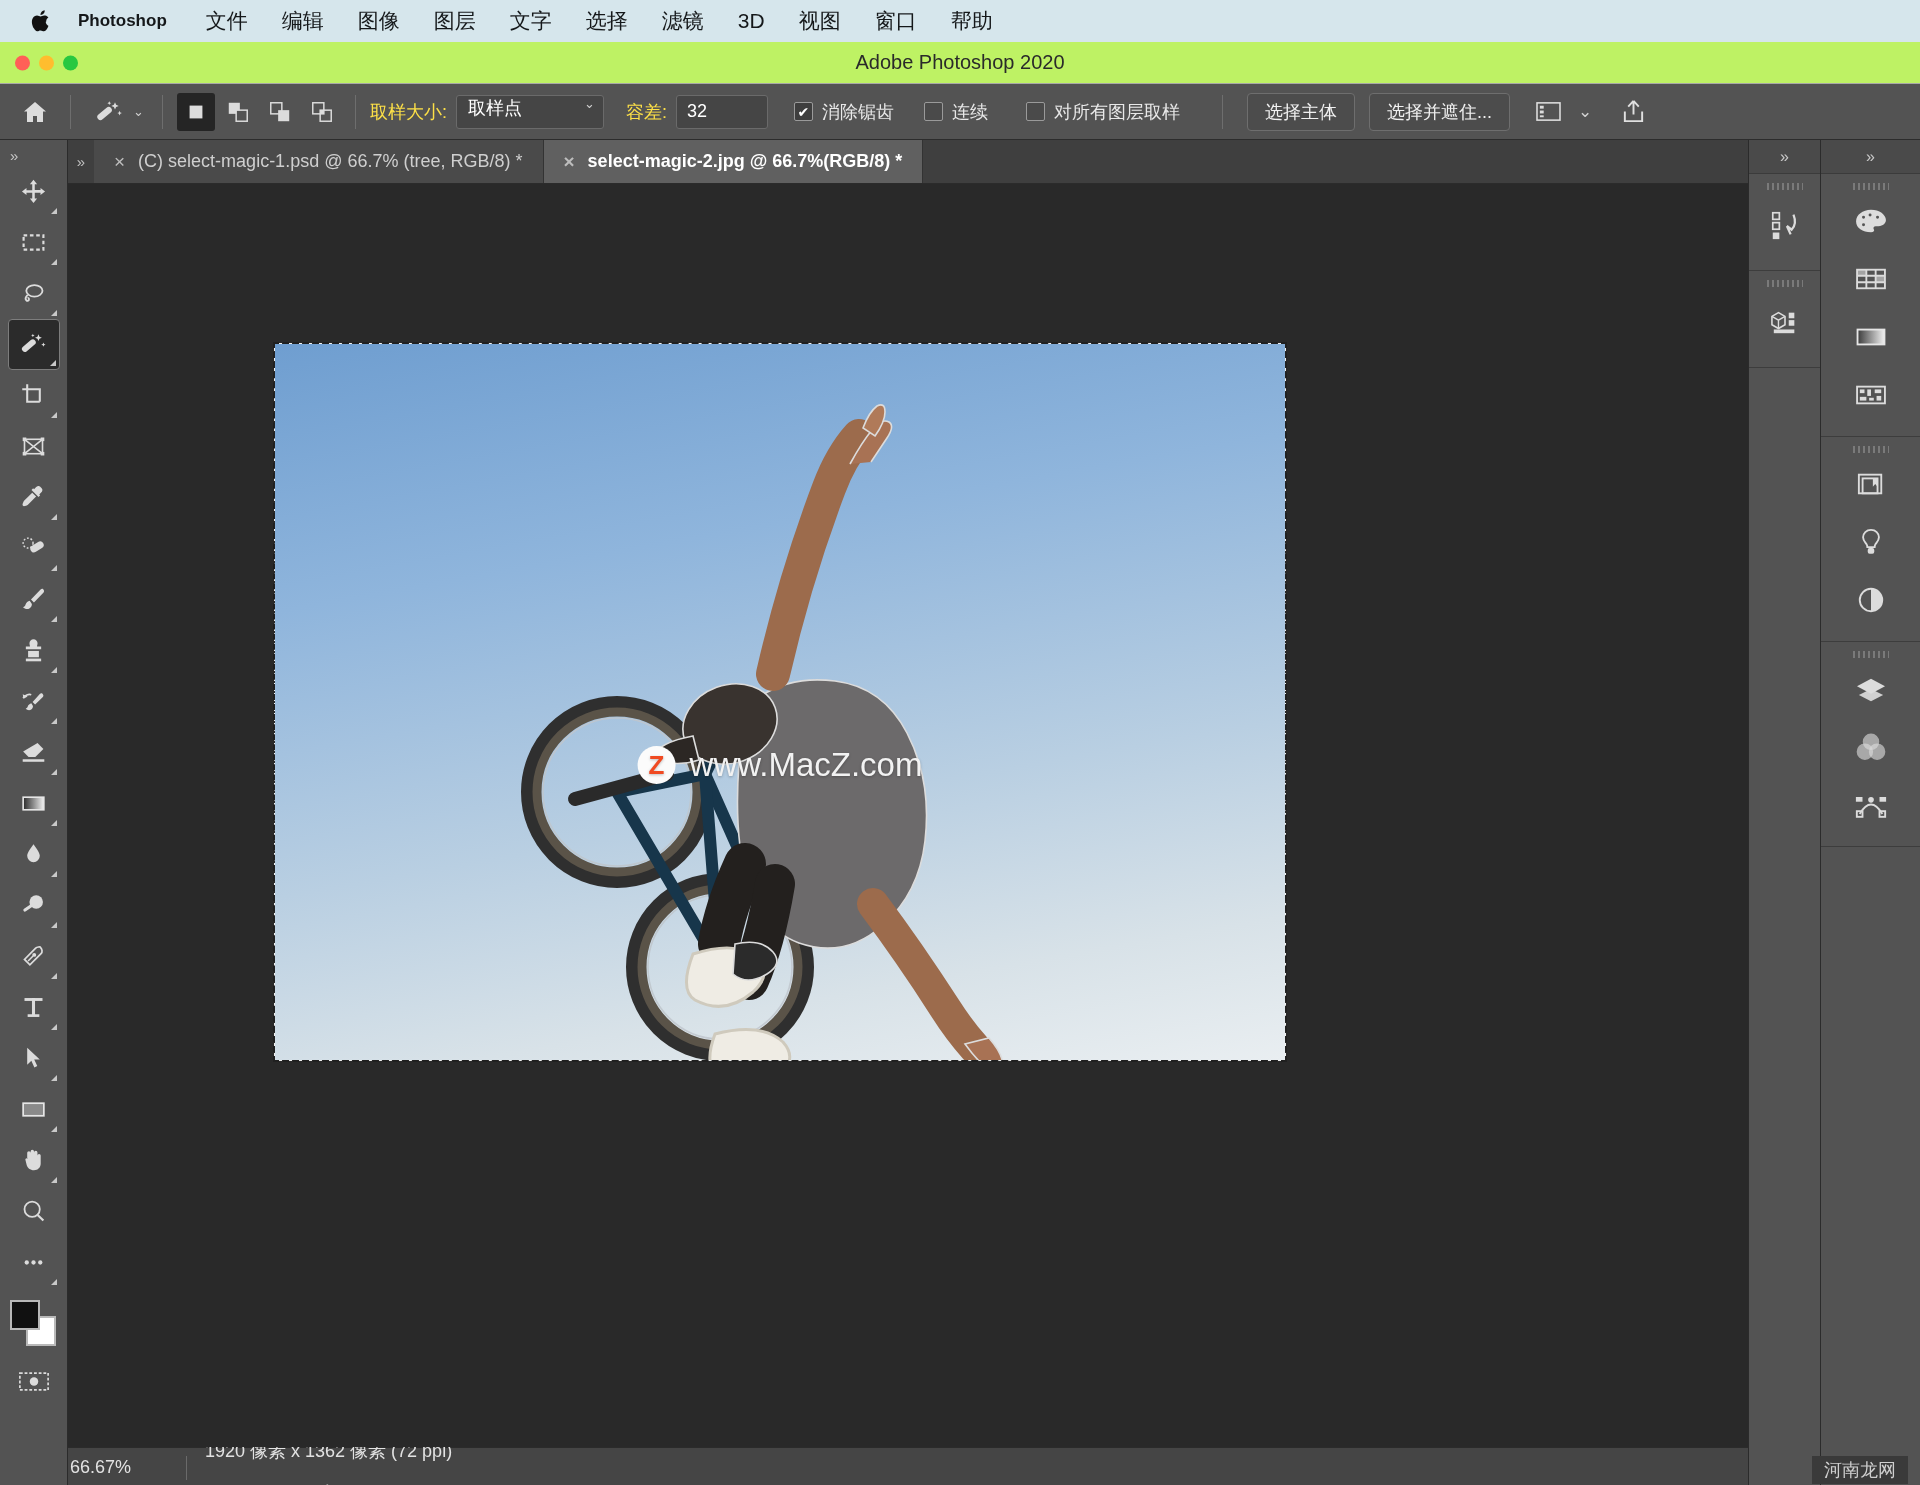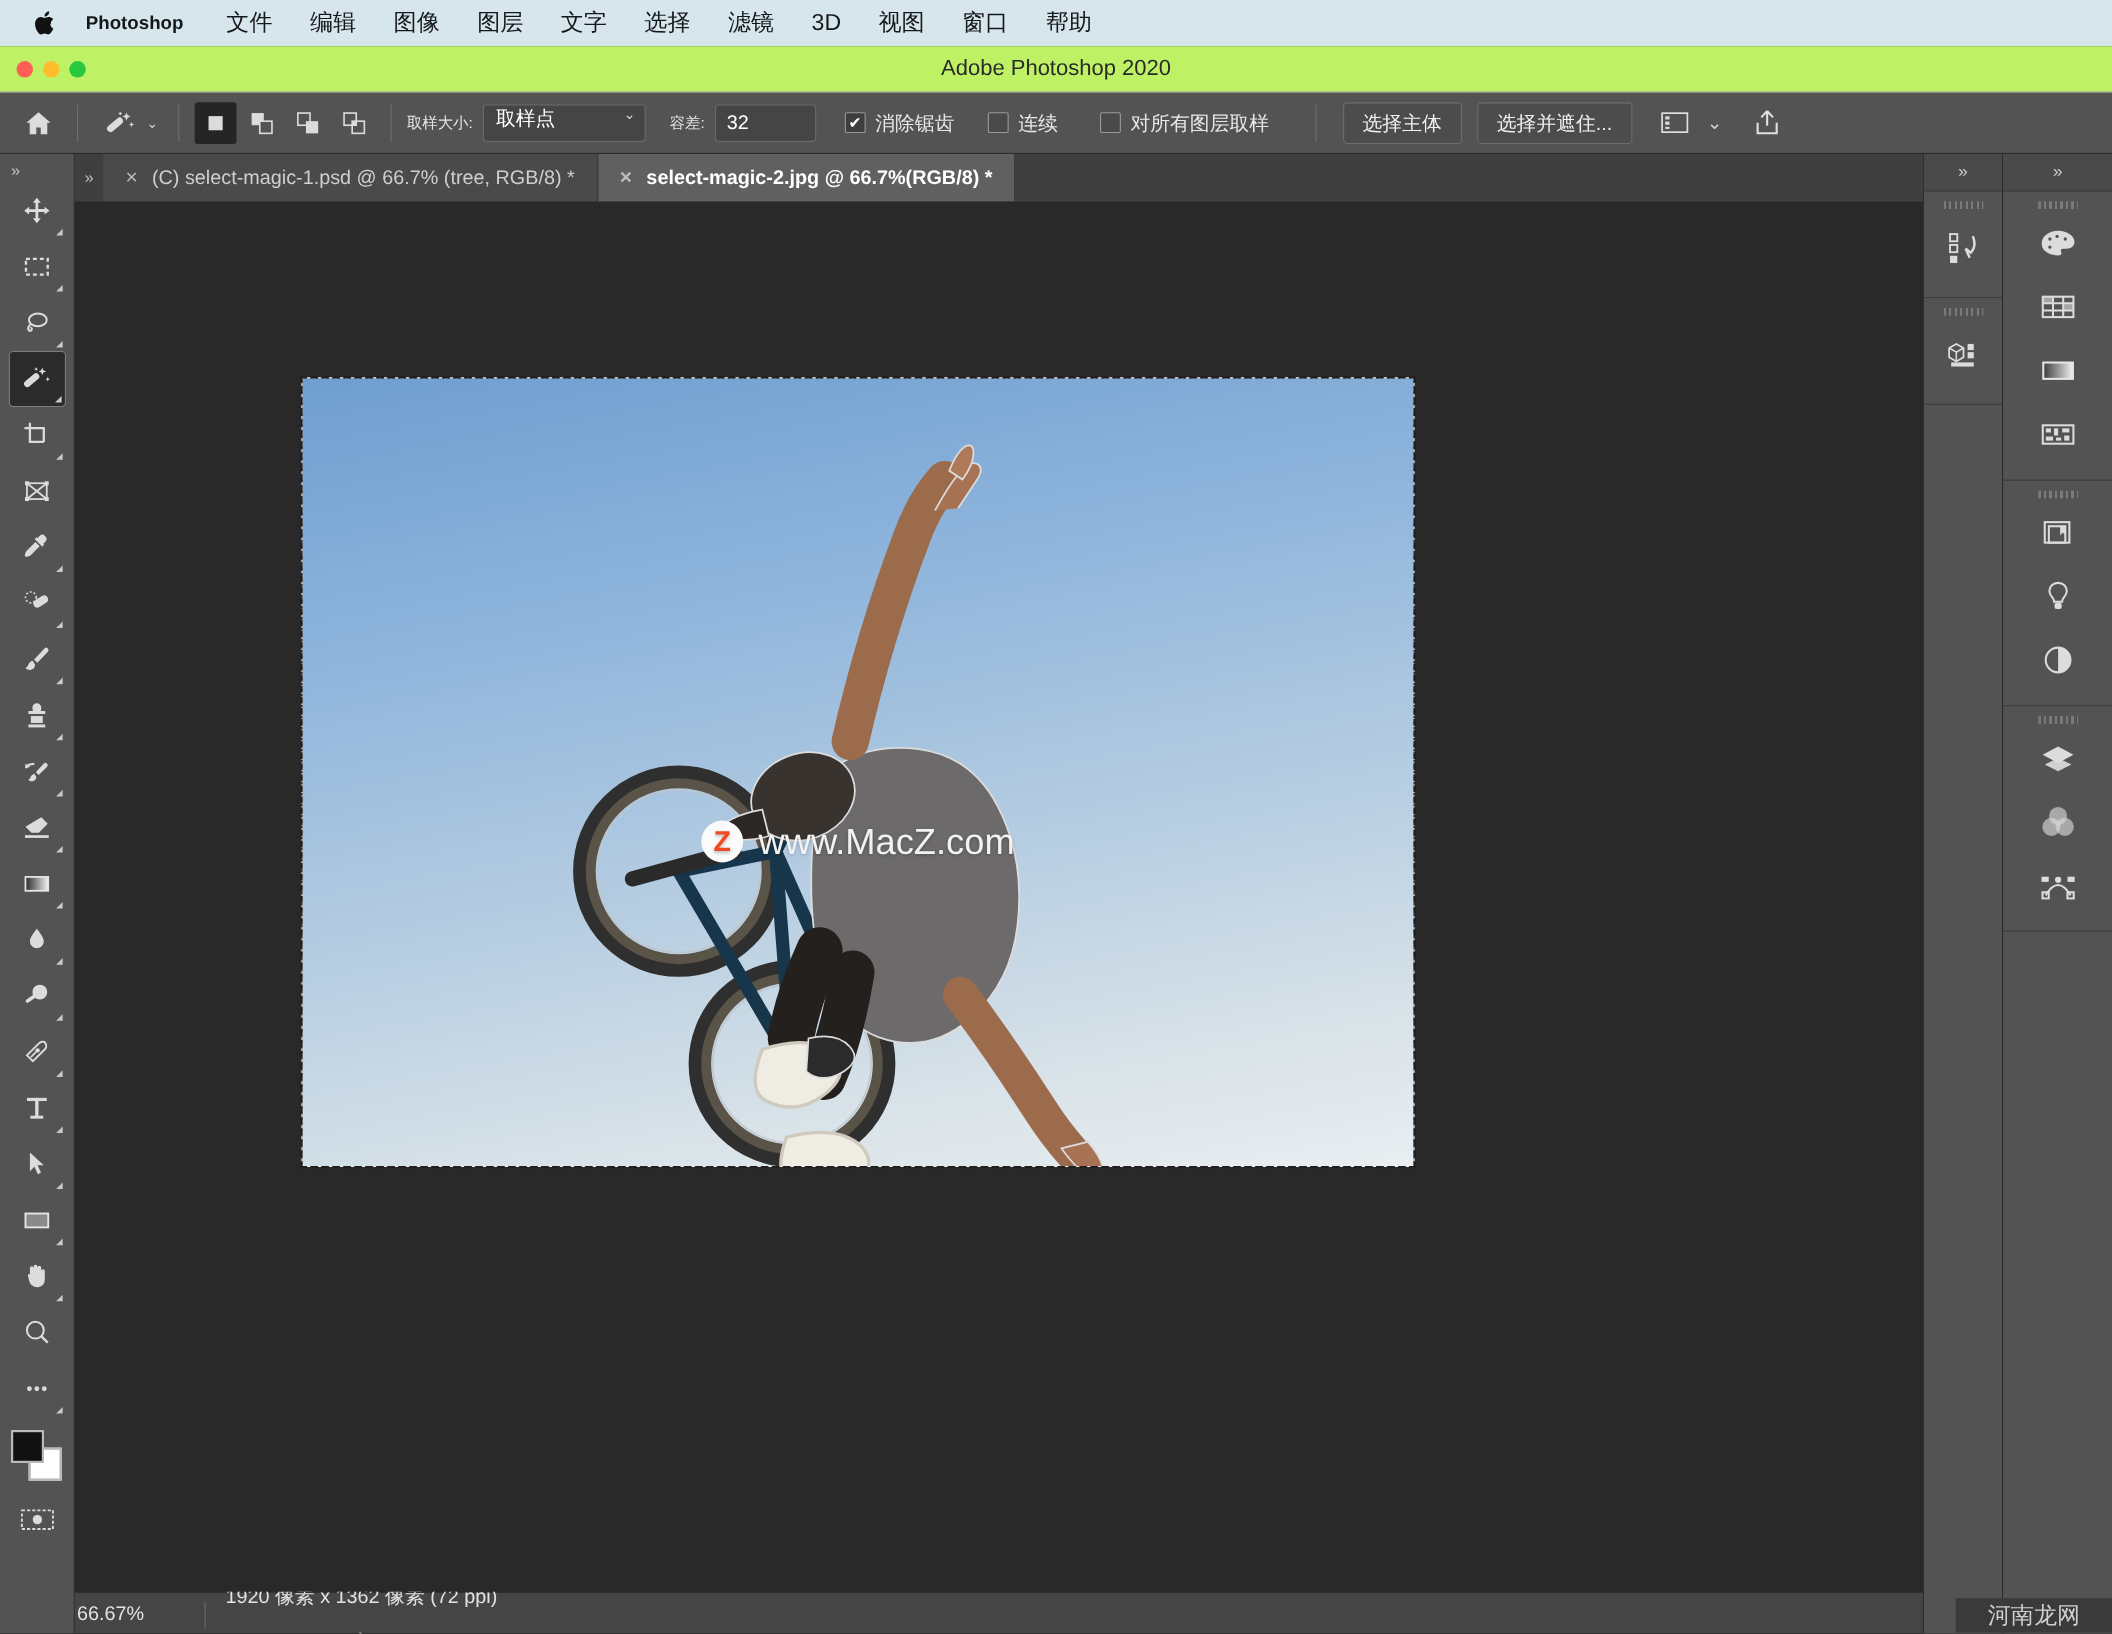--- a/index.html
+++ b/index.html
@@ -58,21 +58,21 @@
     display: flex; align-items: center; gap: 4px; height: 42px; padding: 0 4px;
   }
   .tool-icon-box { width: 40px; height: 40px; display: flex; align-items: center; justify-content: center; }
   .chev { font-size: 13px; color: #d0d0d0; }
   .sel-modes { display: flex; align-items: center; gap: 4px; }
   .sel-mode {
     width: 38px; height: 38px; display: flex; align-items: center; justify-content: center;
     border-radius: 3px; cursor: pointer;
   }
   .sel-mode.active { background: #252525; }
-  .ob-label { font-size: 14px; color: #e5e5e5; margin-right: 9px; white-space: nowrap; }
+  .ob-label { font-size: 18px; color: #fde047; margin-right: 9px; white-space: nowrap; }
   .ob-select {
     background: #454545; border: 1px solid #6a6a6a; border-radius: 3px;
     height: 34px; min-width: 148px; display: flex; align-items: flex-start;
     padding: 0 8px 0 11px; justify-content: space-between; color: #fff; font-size: 18px;
     cursor: pointer;
   }
   .ob-input {
     background: #454545; border: 1px solid #6a6a6a; border-radius: 3px;
     height: 34px; width: 92px; display: flex; align-items: center;
     padding: 0 10px; color: #fff; font-size: 18px;
@@ -171,22 +171,22 @@
   #statusbar {
     height: 40px; background: #454545; border-top: 1px solid #2b2b2b;
     display: flex; align-items: center; color: #e2e2e2; font-size: 18px;
   }
   #statusbar .zoom-val { width: 118px; padding-left: 2px; }
   #statusbar .divider { width: 1px; height: 24px; background: #6a6a6a; }
   #statusbar .doc-info { padding-left: 18px; display: flex; align-items: center; gap: 14px; flex-direction: column; }
   #statusbar .doc-info .arrow { font-size: 17px; color: #cfcfcf; }
   #statusbar .sb-filler { flex: 1; }
   #site-badge {
-    background: #3a3a3a; color: #cfcfcf; font-size: 21px;
-    padding: 4px 29px; margin-right: 0px; margin-bottom: 2px;
+    background: #3a3a3a; color: #cfcfcf; font-size: 18px;
+    padding: 4px 12px; margin-right: 12px; margin-bottom: 2px;
   }
 
   
   #rightdock { display: flex; flex: 0 0 auto; background: #454545; }
   .dock-col {
     background: #535353; border-left: 1px solid #2b2b2b;
     display: flex; flex-direction: column; align-items: center;
   }
   #dock-narrow { width: 72px; }
   #dock-wide { width: 100px; }

